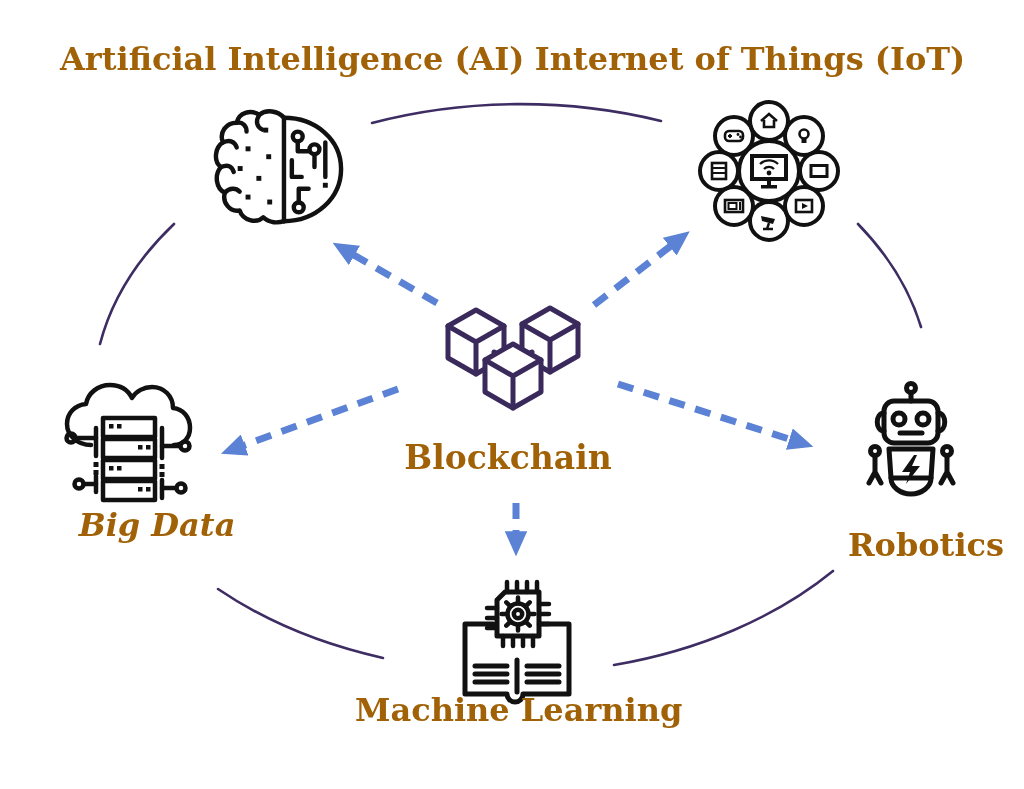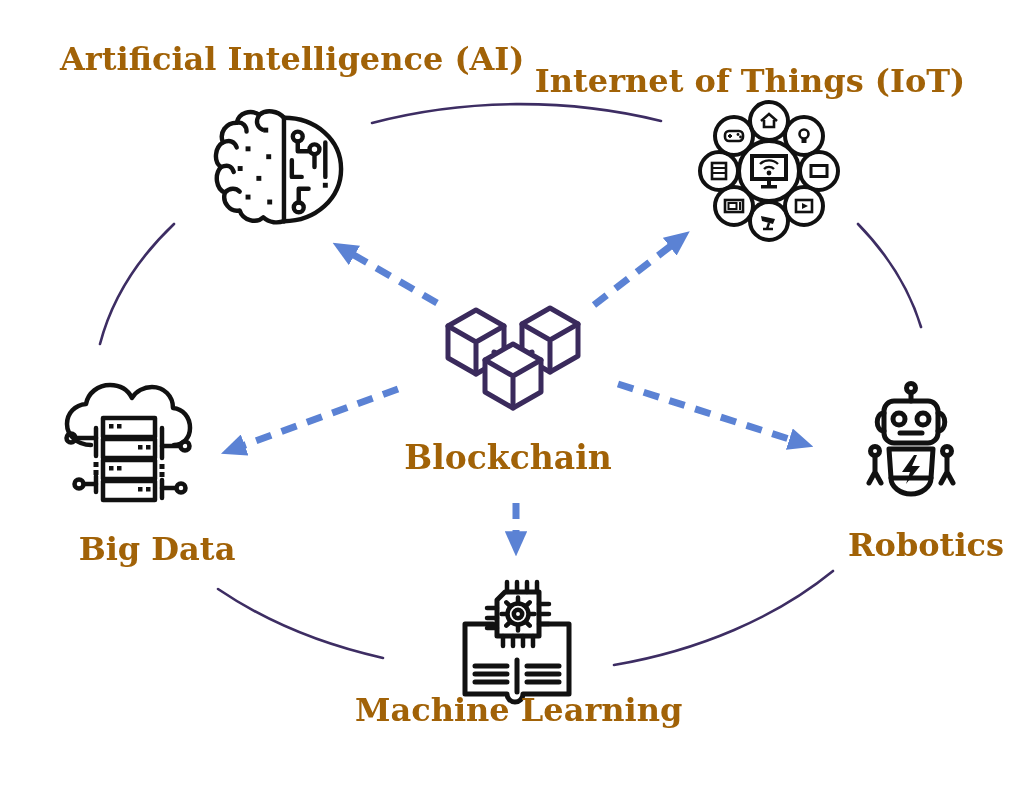--- a/index.html
+++ b/index.html
@@ -1,23 +1,23 @@
 <!DOCTYPE html>
 <html><head>
 <meta charset="utf-8">
 <style>
   html,body{margin:0;padding:0;background:#ffffff;}
   .canvas{position:relative;width:1024px;height:789px;background:#ffffff;overflow:hidden;
           font-family:"DejaVu Serif","Liberation Serif",serif;}
   .overlay{position:absolute;left:0;top:0;width:1024px;height:789px;}
   .label{position:absolute;color:#a16207;font-weight:600;text-align:center;white-space:nowrap;z-index:3;}
   .lbl-ai       {left:60px;  top:40px;  width:444px; font-size:32px;}
-  .lbl-iot      {left:528px; top:40px;  width:444px; font-size:32px;margin-top:22px;}
+  .lbl-iot      {left:528px; top:40px;  width:444px; font-size:32px;}
   .lbl-center   {left:398px; top:438px; width:220px; font-size:33px;}
-  .lbl-bigdata  {left:47px;  top:530px; width:220px; font-size:32px;}
+  .lbl-bigdata  {left:47px;  top:506px; width:220px; font-size:32px;font-style:italic;}
   .lbl-robotics {left:816px; top:526px; width:220px; font-size:32px;}
   .lbl-ml       {left:355px; top:691px; width:320px; font-size:32px;}
   .icon{position:absolute;z-index:2;}
   .ic-ai        {left:212px; top:106px;}
   .ic-iot       {left:684px; top:93px;}
   .ic-center    {left:438px; top:300px;}
   .ic-bigdata   {left:58px;  top:380px;}
   .ic-robotics  {left:856px; top:380px;}
   .ic-ml        {left:445px; top:570px;}
 </style>

